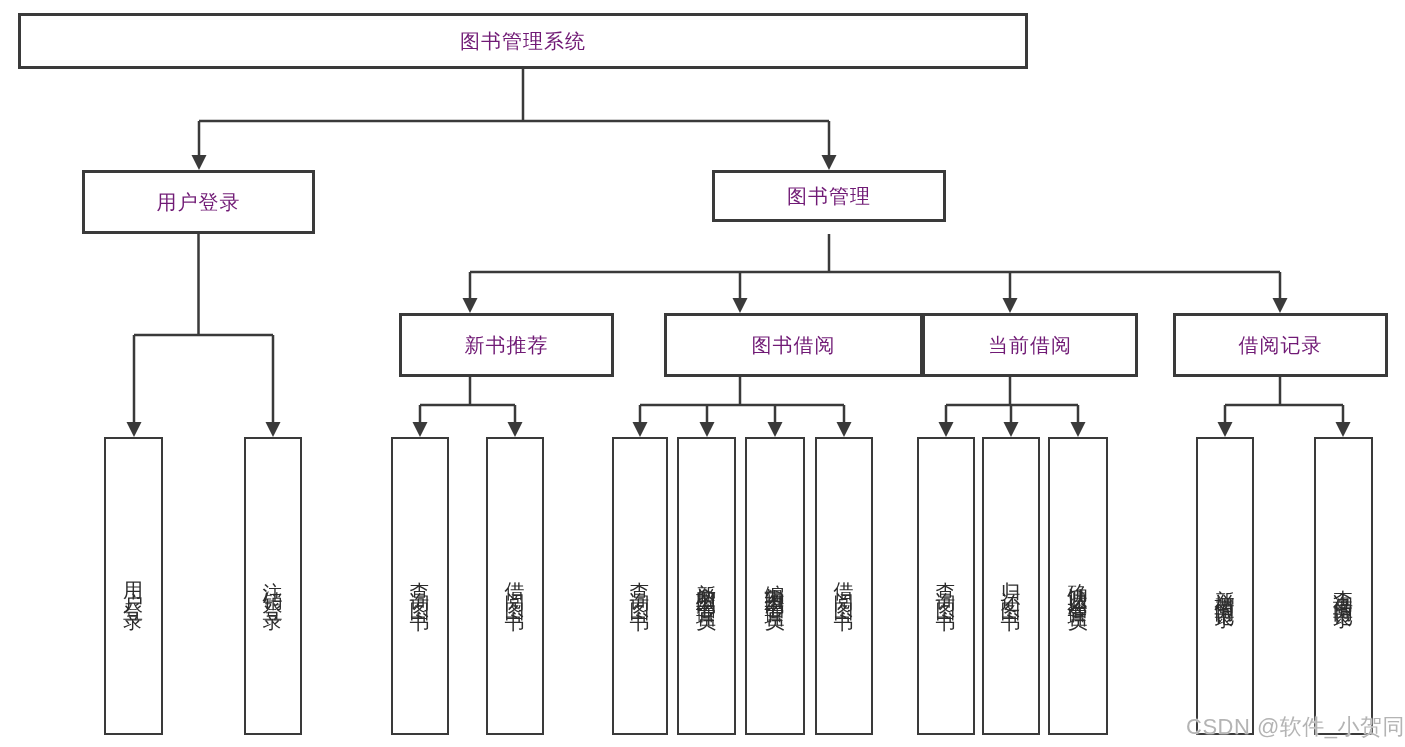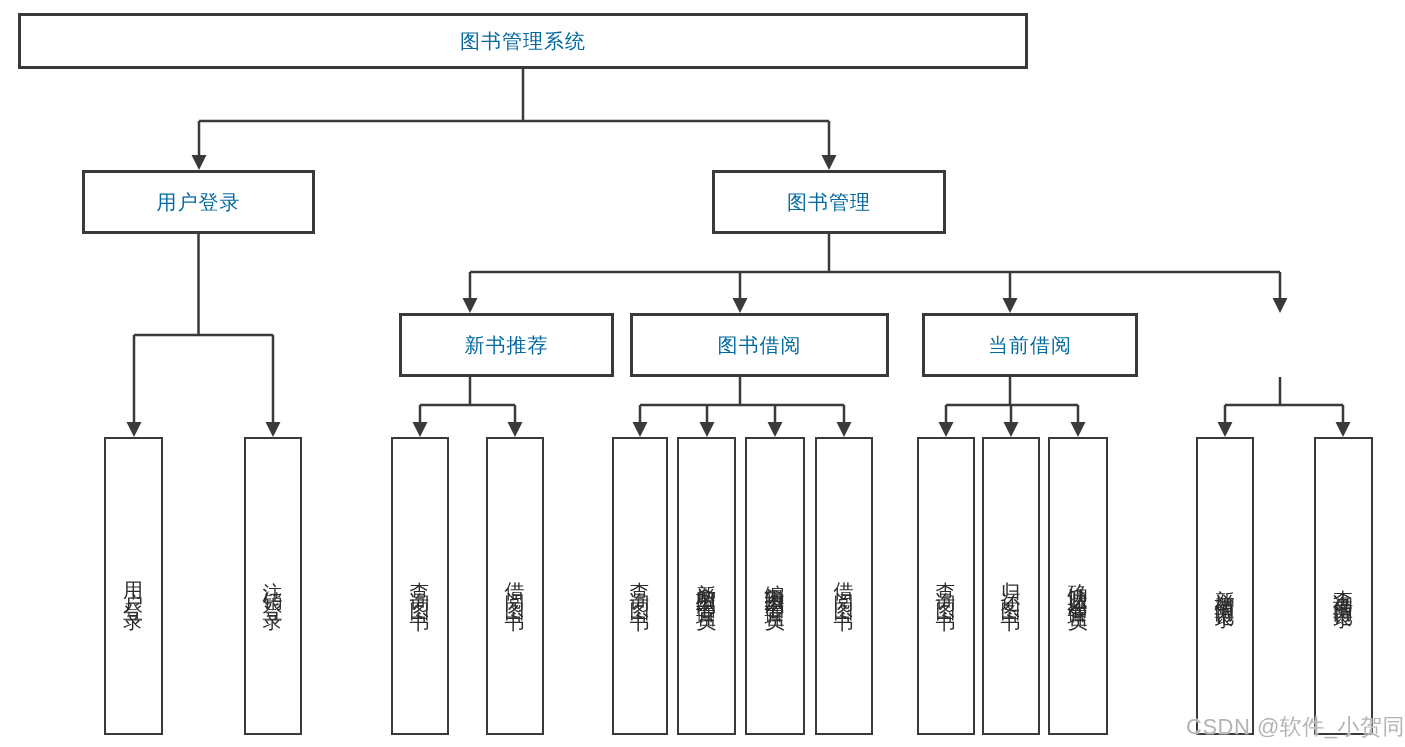--- a/index.html
+++ b/index.html
@@ -13,37 +13,37 @@
   .wires{position:absolute;left:0;top:0;z-index:1;}
   .box{
     position:absolute;
     background:#ffffff;
     border:3px solid #3a3a3a;
     box-sizing:border-box;
     display:flex;align-items:center;justify-content:center;
     z-index:2;
   }
   .box .h-label{
-    font-size:20px;color:#0369a1;letter-spacing:1px;white-space:nowrap;text-align:center;
+    font-size:20px;color:#701a75;letter-spacing:1px;white-space:nowrap;text-align:center;
   }
   .leaf{border-width:2px;}
   .leaf .v-label{
     writing-mode:vertical-rl;
     text-orientation:mixed;
     font-size:20px;color:#2c2c2c;
     letter-spacing:10px;line-height:1.1;
     white-space:nowrap;
   }
   .leaf .v-label.long{letter-spacing:4px;}
   
   .n-root{left:18px;top:13px;width:1010px;height:56px;}
   .n-user-login{left:82px;top:170px;width:233px;height:64px;}
-  .n-book-mgmt{left:712px;top:170px;width:234px;height:64px;}
+  .n-book-mgmt{left:712px;top:170px;width:234px;height:52px;}
   .n-new-book{left:363px;top:313px;width:215px;height:64px;margin-left:36px;}
-  .n-book-borrow{left:630px;top:313px;width:259px;height:64px;}
+  .n-book-borrow{left:664px;top:313px;width:259px;height:64px;}
   .n-current-borrow{left:902px;top:313px;width:216px;height:64px;margin-left:20px;}
   .n-borrow-records{left:1173px;top:313px;width:215px;height:64px;}
   .leaf{top:437px;height:298px;}
   .lf-1{left:104px;width:59px;}
   .lf-2{left:244px;width:58px;}
   .lf-3{left:391px;width:58px;}
   .lf-4{left:486px;width:58px;}
   .lf-5{left:612px;width:56px;}
   .lf-6{left:677px;width:59px;}
   .lf-7{left:745px;width:60px;}
@@ -117,20 +117,23 @@
 
   <div class="box n-new-book">
     <span class="h-label">新书推荐</span>
   </div>
   <div class="box n-book-borrow">
     <span class="h-label">图书借阅</span>
   </div>
   <div class="box n-current-borrow">
     <span class="h-label">当前借阅</span>
   </div>
+  <div class="box n-borrow-records">
+    <span class="h-label">借阅记录</span>
+  </div>
 
   <div class="box leaf lf-1">
     <span class="v-label">用户登录</span>
   </div>
   <div class="box leaf lf-2">
     <span class="v-label">注销登录</span>
   </div>
 
   <div class="box leaf lf-3">
     <span class="v-label">查询图书</span>

